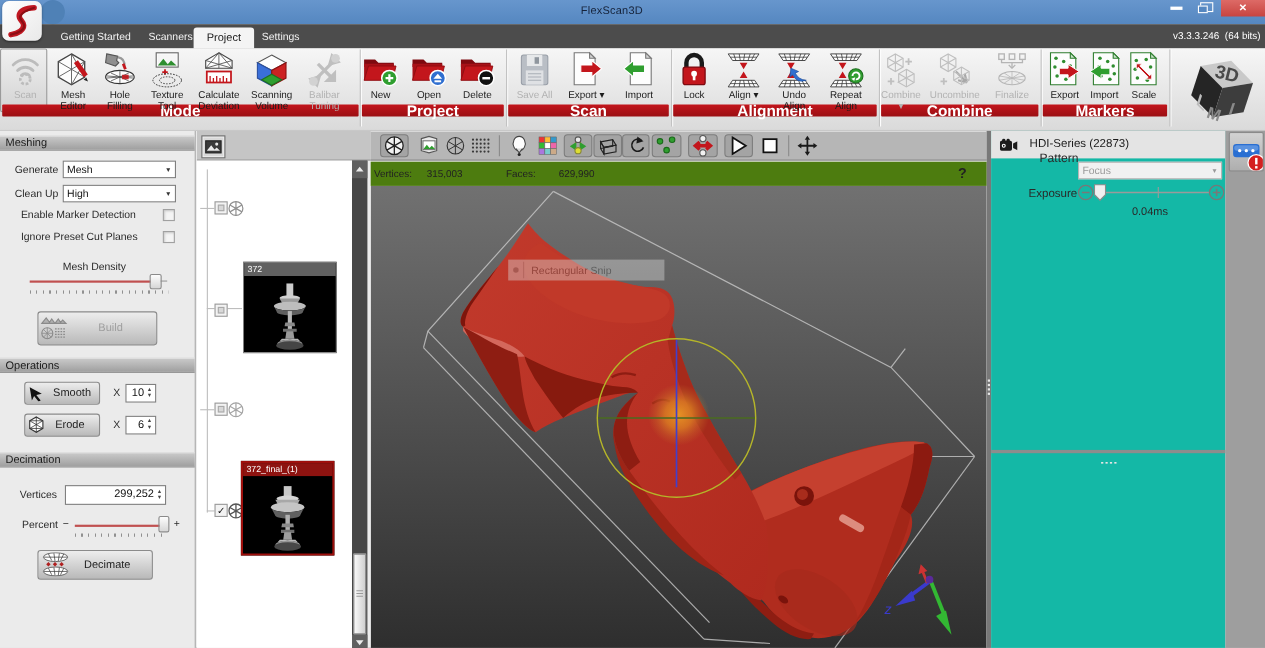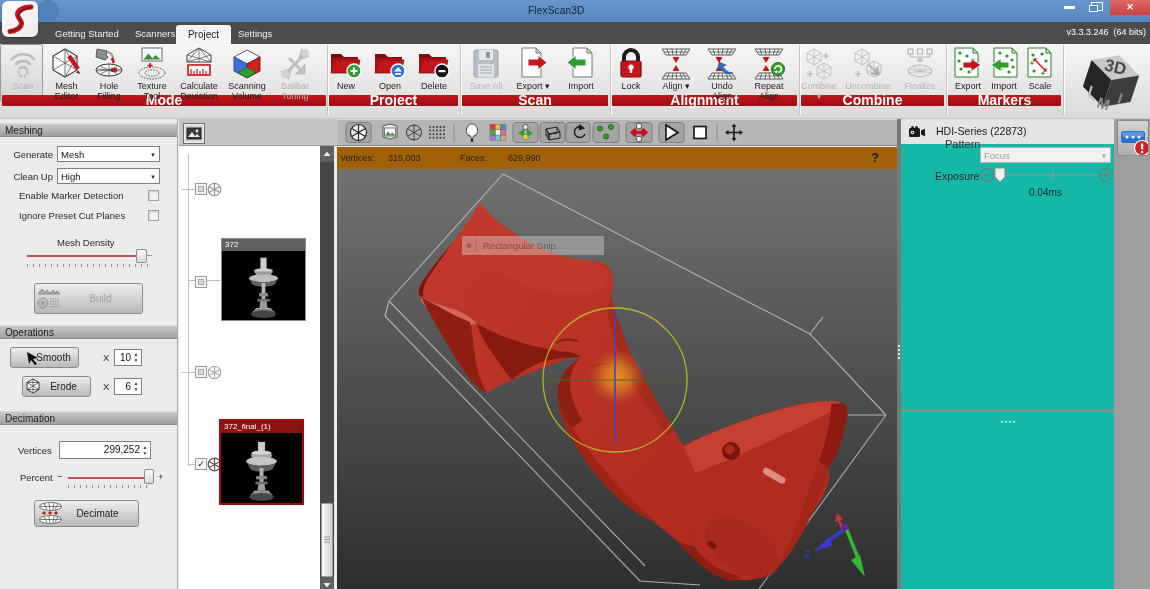--- a/index.html
+++ b/index.html
@@ -46,21 +46,21 @@
 #thumbbtn{left:183px;top:123px;width:22px;height:21px;background:#d9d9d9;border:1px solid #6e6e6e;box-shadow:inset 0 0 0 1px #efefef}
 #thumblist{left:179px;top:146px;width:141px;height:443px;background:#fff}
 #tscroll{left:320px;top:146px;width:14px;height:443px;background:#474747}
 .thumb{position:absolute;width:85px;border:1px solid #8a8a8a;background:#000}
 .thead{height:12px;background:#616161;color:#fff;font-size:8px;padding:1px 0 0 3px;white-space:nowrap}
 .timg{position:relative;width:83px;height:69px;background:#000;overflow:hidden}
 .treeline{position:absolute;background:#bdbdbd}
 .nchk{position:absolute;width:12px;height:12px;background:#f3f3f3;border:1px solid #9a9a9a;font-size:9px;line-height:11px;text-align:center;color:#111}
 
 #vtoolbar{left:337px;top:119px;width:560px;height:27px;background:#b6b6b6;border-top:1px solid #d9d9d9;border-bottom:1px solid #8a8a8a}
-#vstatus{left:337px;top:147px;width:560px;height:22px;background:#a16207;font-size:9px;color:#222}
+#vstatus{left:337px;top:147px;width:560px;height:22px;background:#4d7c0f;font-size:9px;color:#222}
 #vstatus span{position:absolute;top:6px}
 #v3d{left:337px;top:169px;width:560px;height:420px}
 
 #rsplit{left:897px;top:119px;width:4px;height:470px;background:#787878}
 #rpanel{left:901px;top:119px;width:213px;height:470px;background:#14b8a6}
 #rstrip{left:1114px;top:119px;width:36px;height:470px;background:#9e9e9e}
 #rhead{position:absolute;left:0px;top:0px;width:213px;height:25px;background:#e4e4e4;font-size:10.5px;color:#1a1a1a}
 #advbtn{position:absolute;left:2px;top:83px;width:210px;height:16px;background:linear-gradient(#f4f4f4,#c6c6c6);border:1px solid #a9a9a9;border-radius:2px;font-size:10px;color:#222;text-align:right;padding:1px 6px 0 0}
 #hsplit2{position:absolute;left:0;top:290px;width:213px;height:3px;background:#8d8d8d}
 </style></head><body>
@@ -343,21 +343,21 @@
     <svg class="abs" style="left:36px;top:166px" width="26" height="26" viewBox="0 0 26 26">
         <g stroke="#8a8a8a" fill="#b0b0b0">
           <path d="M2,9 l4,-5 3,4 2,-3 3,4 z"></path>
           <path d="M14,9 l3,-4 2,3 2,-2 3,3 z"></path>
           <circle cx="7" cy="18" r="5" fill="none"></circle>
           <path d="M2,18 h10 M7,13 v10 M3.5,14.5 l7,7 M10.5,14.5 l-7,7" fill="none" stroke-width=".7"></path>
           <path d="M14,14 h10 M14,16.5 h10 M14,19 h10 M14,21.5 h10" fill="none" stroke-dasharray="1.5 1"></path>
         </g>
       </svg>
     <div class="sech" style="top:206px">Operations</div>
-    <div class="btn" style="left:10px;top:228px;width:69px;height:21px;line-height:19px;padding-left:18px">Smooth</div>
+    <div class="btn" style="left:22px;top:228px;width:69px;height:21px;line-height:19px;padding-left:18px">Smooth</div>
     <svg class="abs" style="left:26px;top:232px" width="14" height="14">
         <path d="M1,1 l11,6 -5,1 4,5 -2,1 -4,-5 -2,4 z" fill="#111"></path>
       </svg>
     <div class="lbl" style="left:103px;top:233px">X</div>
     <div class="spin" style="left:114px;top:230px">10<i>▲<br>▼</i></div>
     <div class="btn" style="left:22px;top:257px;width:69px;height:21px;line-height:19px;padding-left:14px">Erode</div>
     <svg class="abs" style="left:25px;top:259px" width="16" height="16" viewBox="0 0 16 16">
         <polygon points="8,1 14,4.5 14,11.5 8,15 2,11.5 2,4.5" fill="#fff" stroke="#333"></polygon>
         <path d="M8,1 v14 M2,4.5 l12,7 M14,4.5 l-12,7 M2,4.5 h12 M2,11.5 h12" stroke="#333" stroke-width=".7" fill="none"></path>
       </svg>

